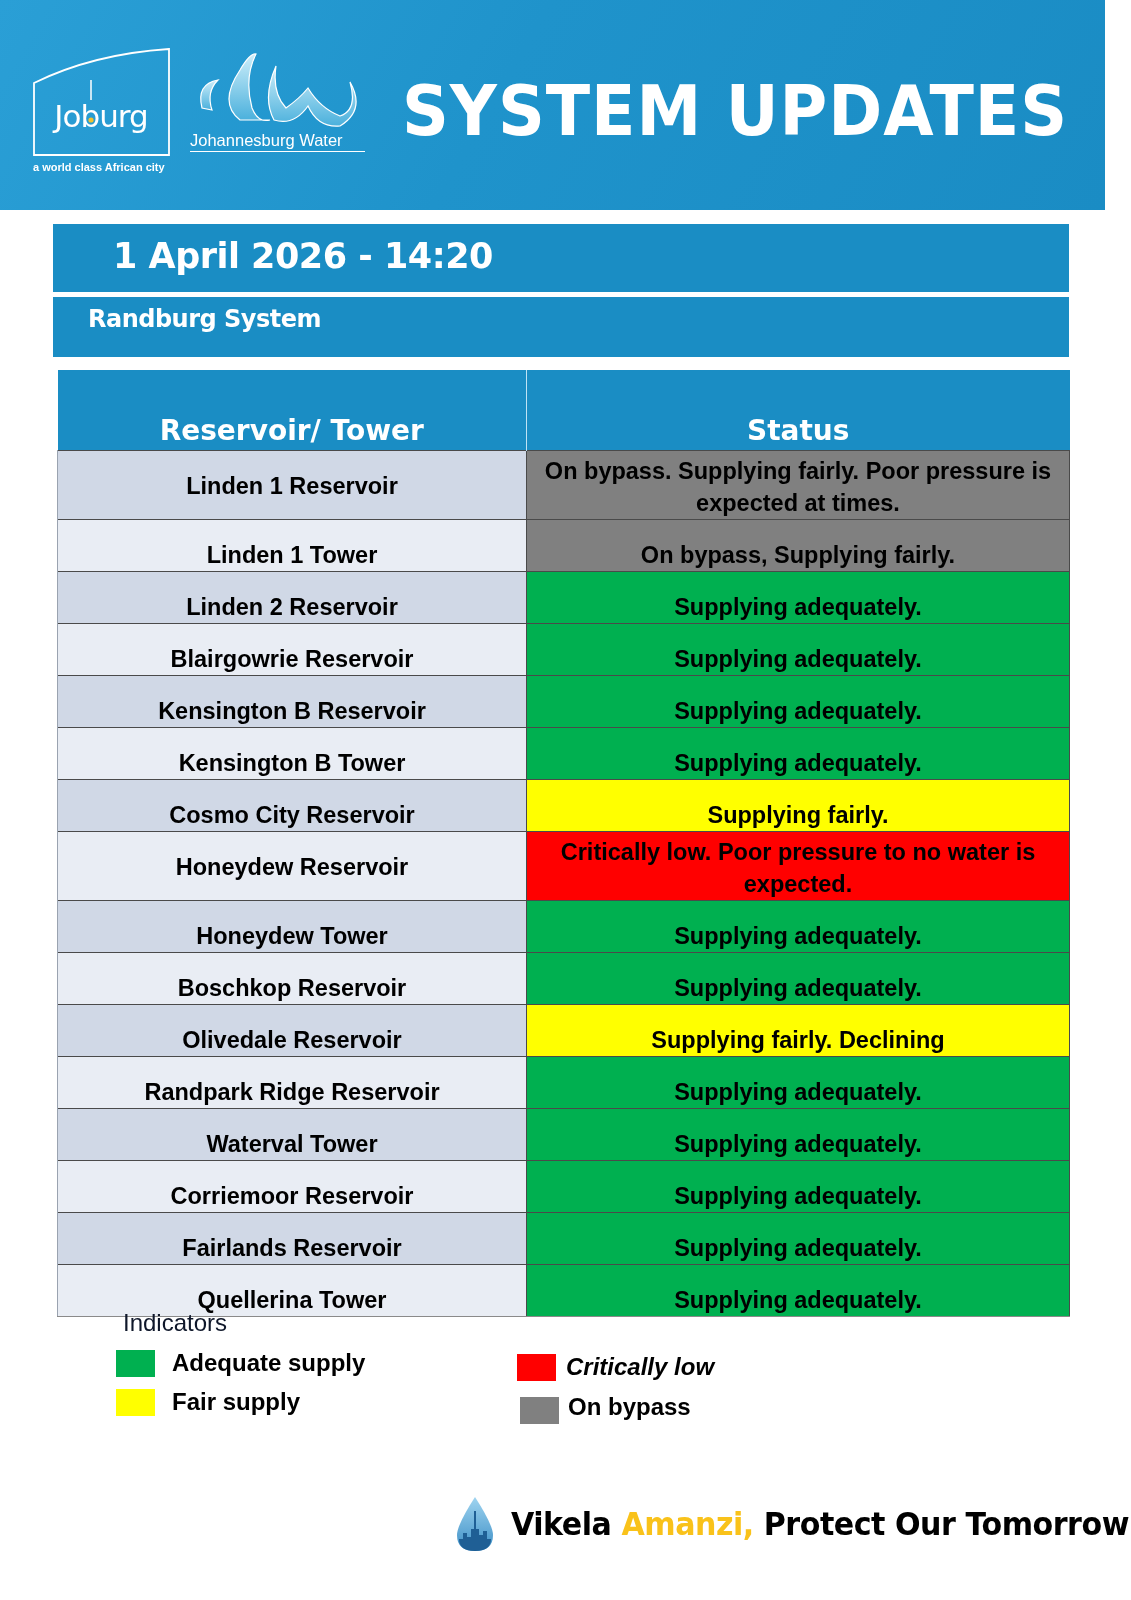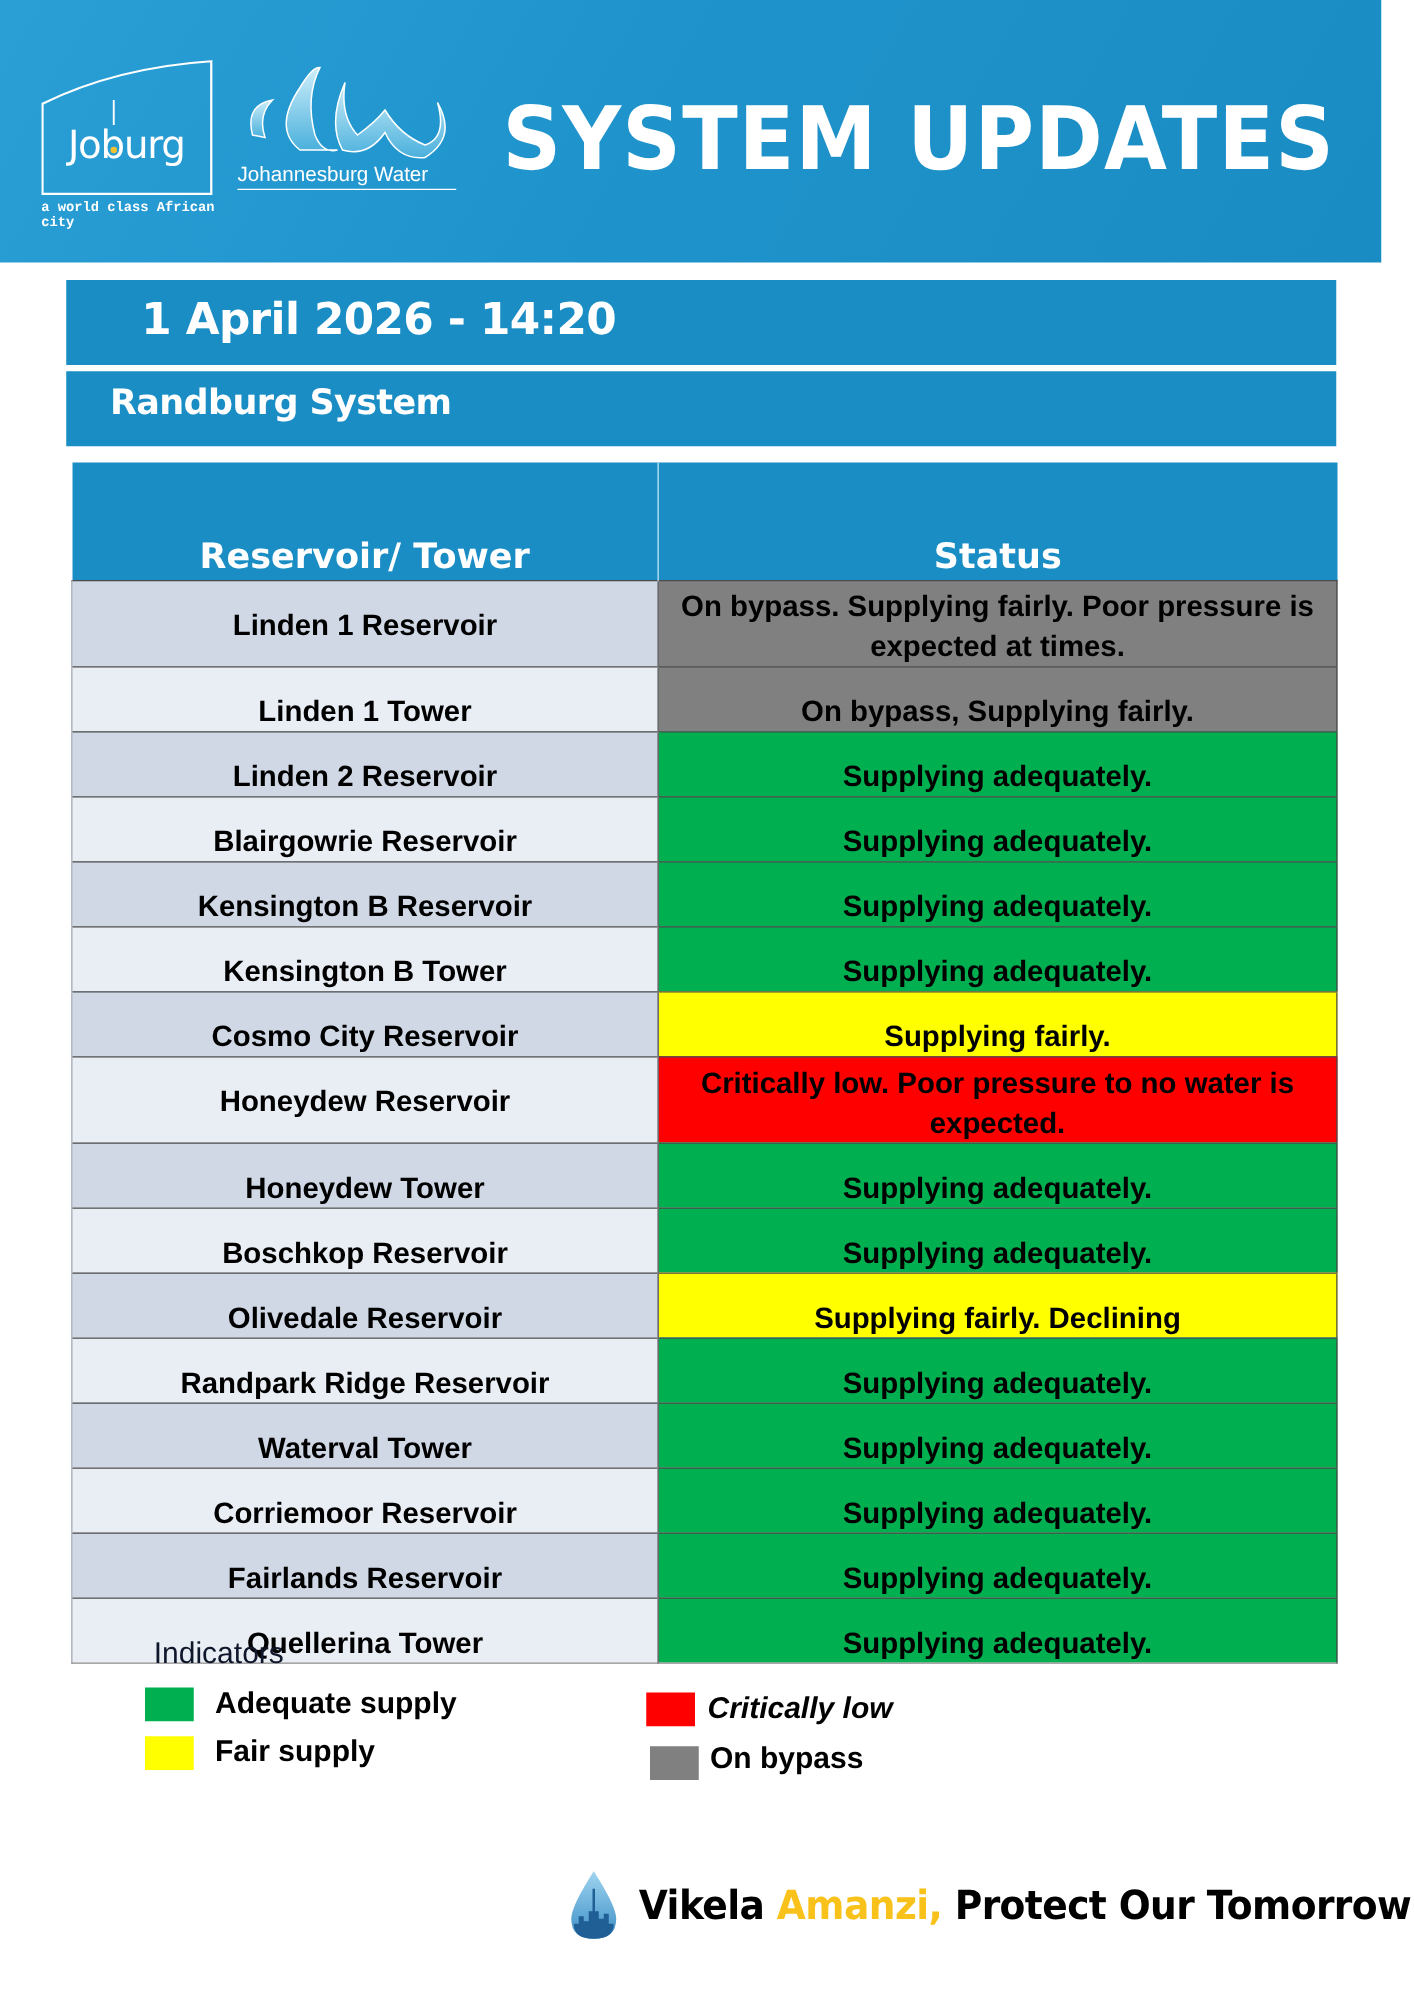--- a/index.html
+++ b/index.html
@@ -12,21 +12,21 @@
     background: linear-gradient(120deg, #2a9fd6 0%, #1f93cb 45%, #1a8cc4 100%);
   }
   .joburg-logo { position: absolute; left: 33px; top: 48px; width: 140px; height: 128px; }
   .joburg-frame { position: absolute; left: 0; top: 0; }
   .joburg-word {
     position: absolute; left: 0; width: 136px; top: 50px; text-align: center;
     color: #fff; font-size: 31px; font-family: "DejaVu Sans", sans-serif; letter-spacing: -1px;
   }
   .joburg-tag {
     position: absolute; left: 0; top: 113px; width: 140px; text-align: left;
-    color: #fff; font-size: 11px; font-weight: bold; font-family: Liberation Mono, monospace;
+    color: #fff; font-size: 11px; font-weight: bold;
   }
   .jw-logo { position: absolute; left: 190px; top: 48px; width: 175px; height: 110px; }
   .jw-text {
     position: absolute; left: 0; top: 83px; width: 175px;
     color: #fff; font-size: 16.5px; white-space: nowrap;
     border-bottom: 1.5px solid #fff; padding-bottom: 1px;
   }
   .banner-title {
     position: absolute; left: 402px; top: 70px;
     color: #fff; font-size: 70px; font-weight: bold; letter-spacing: 1px;
@@ -35,29 +35,29 @@
   }
 
   
   .bar {
     position: absolute; left: 53px; width: 1016px; background: #1a8dc4; color: #fff;
     font-family: "DejaVu Sans", sans-serif; font-weight: bold;
   }
   .date-bar { top: 224px; height: 68px; }
   .date-bar span { position: absolute; left: 60px; top: 12px; font-size: 35px; letter-spacing: -0.5px; }
   .system-bar { top: 297px; height: 60px; }
-  .system-bar span { position: absolute; left: 35px; top: 8px; font-size: 28px; letter-spacing: -0.5px; }
+  .system-bar span { position: absolute; left: 35px; top: 8px; font-size: 24px; letter-spacing: -0.5px; }
 
   
   .table-wrap { position: absolute; left: 57px; top: 370px; width: 1012px; }
   table { border-collapse: collapse; width: 1012px; table-layout: fixed; }
   col.c1 { width: 469px; }
   col.c2 { width: 543px; }
   thead th {
-    background: #1a8dc4; color: #fff; height: 94px; vertical-align: bottom; padding-bottom: 3px;
+    background: #1a8dc4; color: #fff; height: 80px; vertical-align: bottom; padding-bottom: 3px;
     font-size: 28px; font-weight: bold; font-family: "DejaVu Sans", sans-serif;
     border-right: 1px solid #bfe3f5;
   }
   thead th:last-child { border-right: none; }
   tbody td {
     border-top: 1.5px solid #4a4a4a; color: #000; font-weight: bold; font-size: 23.5px;
     text-align: center; vertical-align: top; padding-top: 19px; line-height: 32px;
   }
   tbody tr:last-child td { border-bottom: 1.5px solid #8a8a8a; }
   td.name { border-left: 1px solid #9aa3b0; border-right: 1px solid #4a4a4a; }

